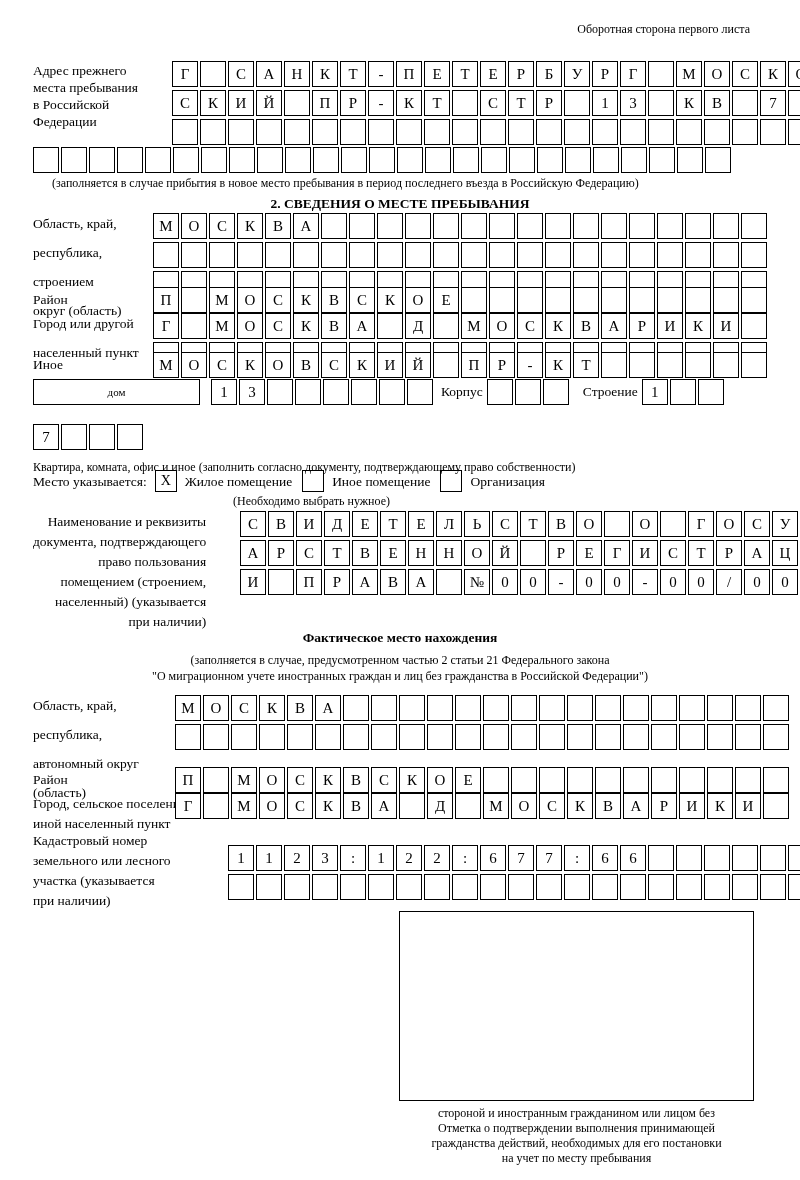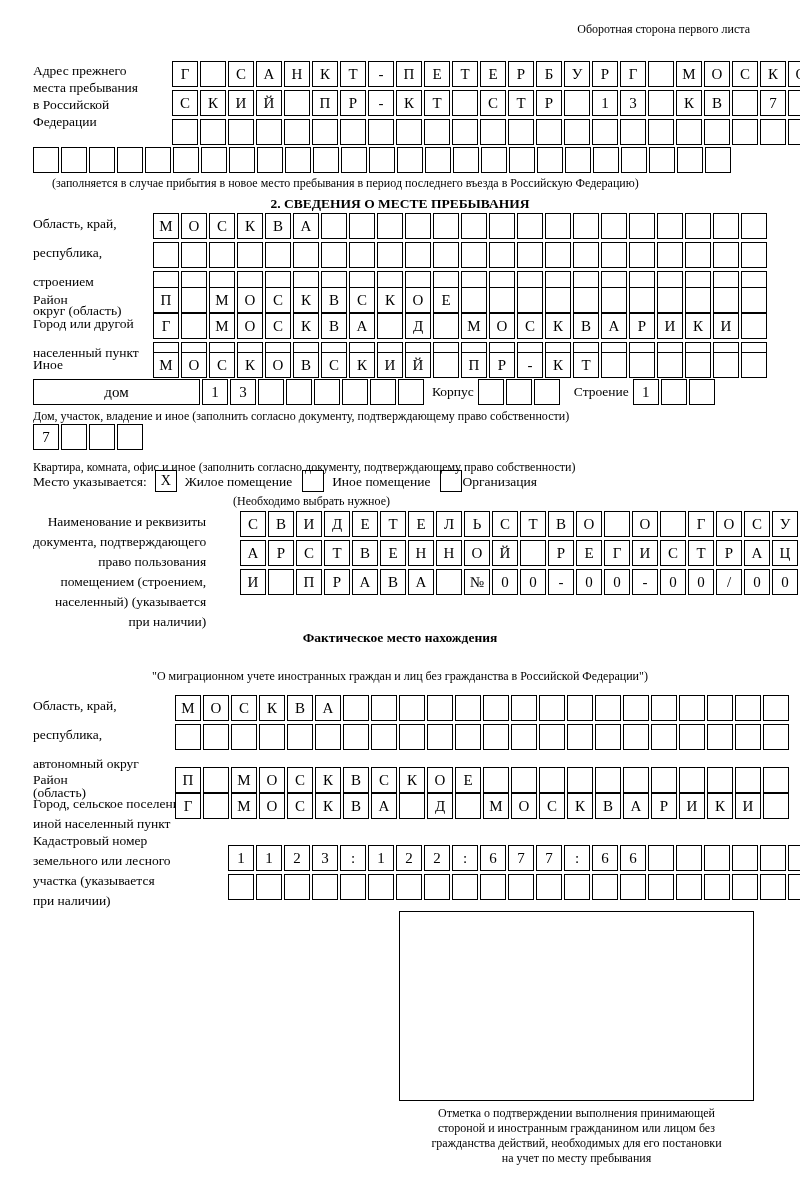--- a/index.html
+++ b/index.html
@@ -34,22 +34,22 @@
   .cell.blank { }
   .lbl { font-size: 13.5px; line-height: 17px; }
   .center { text-align:center; }
   .row { position: absolute; display: flex; align-items: flex-start; }
 
   .wide-box {
     border: 1px solid #000;
     height: 26px;
     line-height: 24px;
     text-align: center;
-    font-size: 15px;
-    margin-right: 2px;
+    font-size: 11px;
+    margin-right: 11px;
   }
   .inline-lbl { font-size: 13.5px; line-height: 26px; margin-right: 4px; }
 
   .note { font-size: 12px; }
   .sect-title { font-weight: bold; font-size: 13.5px; }
 
   .checkbox {
     width: 22px; height: 22px; border: 1px solid #000;
     display: inline-block; text-align: center; line-height: 20px;
     font-size: 14px; vertical-align: middle;
@@ -384,40 +384,39 @@
         <div class="cell blank"></div>
       </div>
     <div class="inline-lbl" style="margin-left:12px;">Строение</div>
     <div class="cells" id="s2-stroenie">
         <div class="cell">1</div>
         <div class="cell blank"></div>
         <div class="cell blank"></div>
       </div>
   </div>
 
-  <div class="note" style="position:absolute; left:33px; top:409px;">Дом, участок, владение и иное (заполнить согласно документу, подтверждающему право собственности)</div>
 
   <div style="position:absolute; left:33px; top:424px; display:flex;">
     <div class="cells" id="s2-flat">
         <div class="cell">7</div>
         <div class="cell blank"></div>
         <div class="cell blank"></div>
         <div class="cell blank"></div>
       </div>
   </div>
   <div class="note" style="position:absolute; left:33px; top:460px;">Квартира, комната, офис и иное (заполнить согласно документу, подтверждающему право собственности)</div>
 
   <div style="position:absolute; left:33px; top:470px; display:flex; align-items:center;">
     <span class="lbl">Место указывается:</span>
     <span class="checkbox" style="margin-left:8px;">X</span>
     <span class="lbl" style="margin-left:8px;">Жилое помещение</span>
     <span class="checkbox" style="margin-left:10px;"></span>
     <span class="lbl" style="margin-left:8px;">Иное помещение</span>
     <span class="checkbox" style="margin-left:10px;"></span>
-    <span class="lbl" style="">Организация</span>
+    <span class="lbl" style="margin-left:8px;">Организация</span>
   </div>
   <div class="note" style="position:absolute; left:233px; top:494px;">(Необходимо выбрать нужное)</div>
 
   <div style="position:absolute; left:33px; top:513px;text-align:right;">
     <div class="lbl">Наименование и реквизиты</div>
     <div class="lbl" style="margin-top:3px;">документа, подтверждающего</div>
     <div class="lbl" style="margin-top:3px;">право пользования</div>
     <div class="lbl" style="margin-top:3px;">помещением (строением,</div>
     <div class="lbl" style="margin-top:3px;">населенный) (указывается</div>
     <div class="lbl" style="margin-top:3px;">при наличии)</div>
@@ -483,20 +482,21 @@
       <div class="cell">0</div>
       <div class="cell">-</div>
       <div class="cell">0</div>
       <div class="cell">0</div>
       <div class="cell">/</div>
       <div class="cell">0</div>
       <div class="cell">0</div>
     </div>
 
   <div class="sect-title" style="position:absolute; left:0; top:630px; width:800px; text-align:center;">Фактическое место нахождения</div>
+  <div class="note center" style="position:absolute; left:0; top:653px; width:800px;">(заполняется в случае, предусмотренном частью 2 статьи 21 Федерального закона</div>
   <div class="note center" style="position:absolute; left:0; top:669px; width:800px;">"О миграционном учете иностранных граждан и лиц без гражданства в Российской Федерации")</div>
 
   <div style="position:absolute; left:33px; top:697px;">
     <div class="lbl">Область, край,</div>
     <div class="lbl" style="margin-top:12px;">республика,</div>
     <div class="lbl" style="margin-top:12px;">автономный округ</div>
     <div class="lbl" style="margin-top:12px;">(область)</div>
   </div>
   <div class="cells" id="s3-region-0" style="position:absolute; left:175px; top:695px;">
       <div class="cell">М</div>
@@ -650,19 +650,19 @@
       <div class="cell blank"></div>
       <div class="cell blank"></div>
       <div class="cell blank"></div>
       <div class="cell blank"></div>
       <div class="cell blank"></div>
       <div class="cell blank"></div>
     </div>
 
   <div class="bigbox" style="left:399px; top:911px; width:355px; height:190px;"></div>
   <div style="position:absolute; left:399px; top:1106px; width:355px; text-align:center;">
+    <div class="note">стороной и иностранным гражданином или лицом без</div>
     <div class="note">Отметка о подтверждении выполнения принимающей</div>
-    <div class="note">стороной и иностранным гражданином или лицом без</div>
     <div class="note">гражданства действий, необходимых для его постановки</div>
     <div class="note">на учет по месту пребывания</div>
   </div>
 
 </div>
 
 </body></html>

